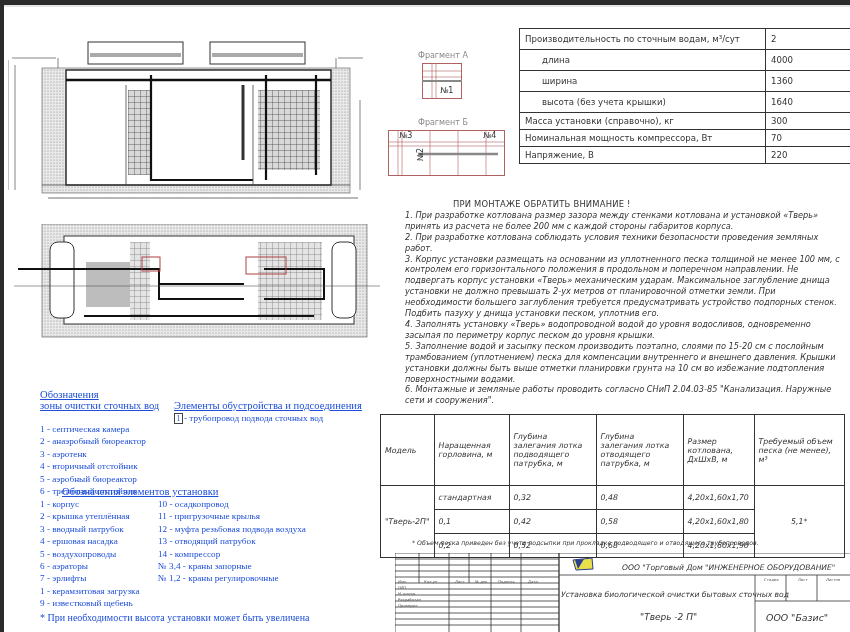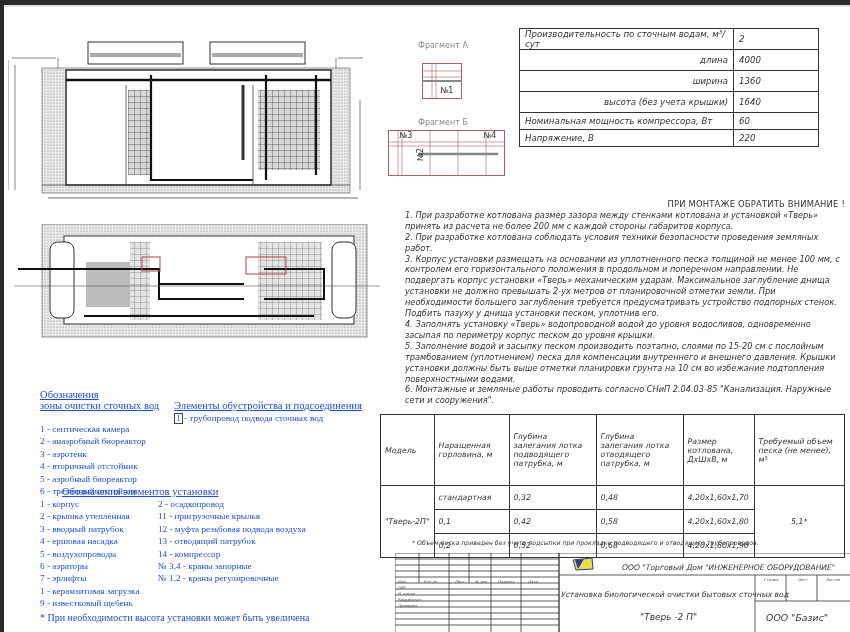--- a/index.html
+++ b/index.html
@@ -1,27 +1,27 @@
 <!DOCTYPE html>
 <html><head>
 <meta charset="utf-8">
 <style>
   html,body{margin:0;padding:0;background:#fff;}
   body{width:850px;height:632px;position:relative;overflow:hidden;font-family:"DejaVu Sans",sans-serif;color:#222;}
   .frame-top{position:absolute;left:0;top:0;width:850px;height:5px;background:#2b2b2b;}
   .frame-left{position:absolute;left:0;top:0;width:4px;height:632px;background:#2b2b2b;}
   .frame-inner{position:absolute;left:4px;top:5px;width:846px;height:2px;background:#e5e5e5;}
   svg{position:absolute;}
-  .spec{position:absolute;left:519px;top:28px;width:300px;border-collapse:collapse;font-size:8.6px;font-style:italic;font-family:"DejaVu Sans",sans-serif;}
+  .spec{position:absolute;left:519px;top:28px;width:332px;border-collapse:collapse;font-size:8.6px;font-family:"DejaVu Sans",sans-serif;}
   .spec td{border:1px solid #333;padding:0 5px;height:20px;color:#333;}
   .spec tr.sm td{height:16px;}
   .spec td.v{width:74px;}
-  .spec td.ind{padding-left:22px;text-align:right;}
+  .spec td.ind{padding-left:22px;}
   .notes{position:absolute;left:405px;top:199px;width:440px;font-size:8.2px;font-style:italic;line-height:10.9px;color:#333;}
-  .notes .h{text-align:right;padding-left:48px;font-style:normal;font-size:8.4px;letter-spacing:.2px;}
+  .notes .h{text-align:left;padding-left:48px;font-style:normal;font-size:8.4px;letter-spacing:.2px;}
   .notes p{margin:0;text-indent:0;}
   .mtab{position:absolute;left:380px;top:414px;width:465px;border-collapse:collapse;font-size:7.8px;font-style:italic;color:#333;}
   .mtab td,.mtab th{border:1px solid #333;padding:2px 4px;font-weight:normal;text-align:left;vertical-align:middle;}
   .mtab th{height:66px;}
   .mtab td{height:19px;}
   .mtab .c{text-align:center;}
   .foot{position:absolute;left:412px;top:539px;font-size:6.2px;font-style:italic;color:#333;}
   .legend{position:absolute;font-family:"Liberation Serif",serif;color:#1d4ed8;}
   .legend .title{font-size:10.6px;text-decoration:underline;}
   .legend .row{font-size:9.2px;line-height:12.4px;white-space:nowrap;}
@@ -79,21 +79,21 @@
   <rect x="244" y="18" width="64" height="78" fill="url(#grid)" opacity=".7"></rect>
   <g stroke="#111" stroke-width="2" fill="none">
     <path d="M4 45H145V75H230M145 60H230M250 45H310V75H250"></path>
     <path d="M70 92H300"></path>
   </g>
   <rect x="128" y="33" width="18" height="14" fill="none" stroke="#b04040"></rect>
   <rect x="232" y="33" width="40" height="17" fill="none" stroke="#b04040"></rect>
   <path d="M0 62H366" stroke="#555" stroke-width=".6"></path>
 </svg>
 
-<div class="ttl" style="left:418px;top:41px;color:#888;font-style:normal;font-size:8px;">Фрагмент А</div>
+<div class="ttl" style="left:418px;top:51px;color:#888;font-style:normal;font-size:8px;">Фрагмент А</div>
 <svg style="left:422px;top:63px;" width="40" height="36" viewBox="0 0 40 36">
   <rect x="0.5" y="0.5" width="39" height="35" fill="#fff" stroke="#b06060"></rect>
   <path d="M0 8H40M0 14H40M10 0V36M14 0V36" stroke="#b06060" stroke-width=".6"></path>
   <path d="M0 18H40" stroke="#888" stroke-width="2"></path>
 </svg>
 <div class="ttl" style="left:440px;top:86px;font-style:normal;font-size:8px;">№1</div>
 
 <div class="ttl" style="left:418px;top:118px;color:#888;font-style:normal;font-size:8px;">Фрагмент Б</div>
 <svg style="left:388px;top:130px;" width="117" height="46" viewBox="0 0 117 46">
   <rect x="0.5" y="0.5" width="116" height="45" fill="#fff" stroke="#b06060"></rect>
@@ -116,22 +116,26 @@
       </tr>
   <tr>
         <td class="ind">ширина</td>
         <td class="v">1360</td>
       </tr>
   <tr>
         <td class="ind">высота (без учета крышки)</td>
         <td class="v">1640</td>
       </tr>
   <tr class="sm">
+        <td>Масса установки (справочно), кг</td>
+        <td class="v">300</td>
+      </tr>
+  <tr class="sm">
         <td>Номинальная мощность компрессора, Вт</td>
-        <td class="v">60</td>
+        <td class="v">70</td>
       </tr>
   <tr class="sm">
         <td>Напряжение, В</td>
         <td class="v">220</td>
       </tr>
 </tbody>
   </table>
 
 <div class="notes">
   <div class="h">ПРИ МОНТАЖЕ ОБРАТИТЬ ВНИМАНИЕ !</div>
@@ -199,21 +203,21 @@
       <div class="row">2 - крышка утеплённая</div>
       <div class="row">3 - вводный патрубок</div>
       <div class="row">4 - ершовая насадка</div>
       <div class="row">5 - воздухопроводы</div>
       <div class="row">6 - аэраторы</div>
       <div class="row">7 - эрлифты</div>
       <div class="row">1 - керамзитовая загрузка</div>
       <div class="row">9 - известковый щебень</div>
     </div>
     <div>
-      <div class="row">2 - осадкопровод</div>
+      <div class="row">10 - осадкопровод</div>
       <div class="row">11 - пригрузочные крылья</div>
       <div class="row">12 - муфта резьбовая подвода воздуха</div>
       <div class="row">13 - отводящий патрубок</div>
       <div class="row">14 - компрессор</div>
       <div class="row">№ 3,4 - краны запорные</div>
       <div class="row">№ 1,2 - краны регулировочные</div>
     </div>
   </div>
   <div class="row" style="font-size:10px;margin-top:2px;">* При необходимости высота установки может быть увеличена</div>
 </div>

